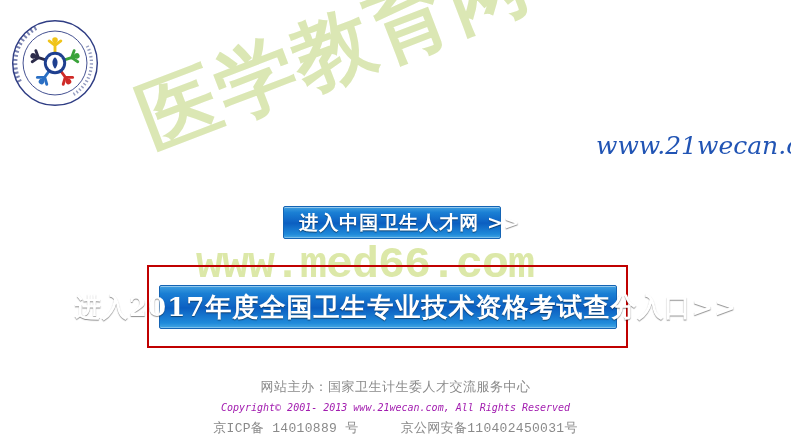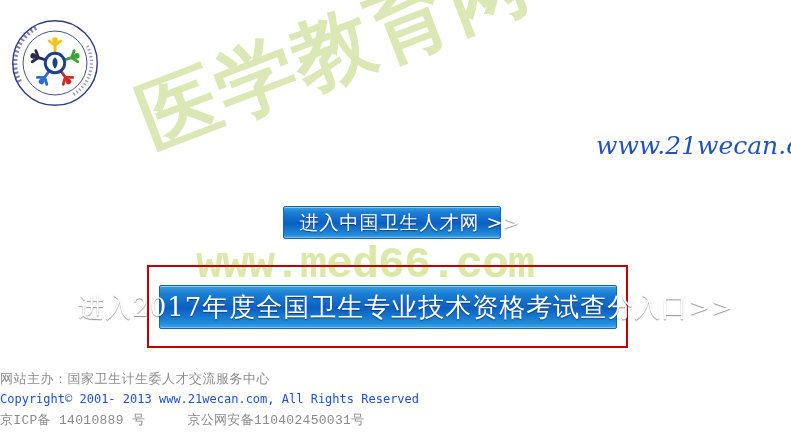--- a/index.html
+++ b/index.html
@@ -112,21 +112,21 @@
         #1a7fd4 18%,
         #0e63c4 48%,
         #0b5ec0 52%,
         #1f8ada 88%,
         #45a7e4 100%);
     box-shadow:
       inset 0 1px 0 rgba(255,255,255,0.45),
       inset 0 -1px 0 rgba(255,255,255,0.30);
     color: #ffffff;
     font-family: "DejaVu Serif", "Liberation Serif", serif;
-    font-weight: normal;
+    font-weight: bold;
     white-space: nowrap;
     text-shadow: 0 1px 1px rgba(0,0,0,0.45);
     cursor: pointer;
     padding-left: 36px;
   }
 
   .btn-primary {
     left: 283px;
     top: 206px;
     width: 218px;
@@ -154,37 +154,38 @@
     height: 44px;
     font-size: 26px;
     letter-spacing: 1px;
   }
 
   
   .footer {
     position: absolute;
     left: 0;
     right: 0;
-    top: 368px;
-    text-align: left;
+    top: 376px;
+    text-align: center;
     color: #8e8e8e;
   }
   .footer-line-1 {
     font-family: "DejaVu Sans", sans-serif;
     font-size: 13px;
     line-height: 21px;
     color: #8a8a8a;
     letter-spacing: 0.5px;
   }
   .footer-line-2 {
     font-family: "DejaVu Sans Mono", "Liberation Mono", monospace;
-    font-size: 12px;
+    font-size: 10px;
     line-height: 21px;
-    color: #1d4ed8;
+    color: #a21caf;
     letter-spacing: 0px;
+    font-style: italic;
   }
   .footer-line-3 {
     font-family: Liberation Mono, monospace;
     font-size: 13px;
     line-height: 21px;
     color: #8a8a8a;
     letter-spacing: 0.3px;
   }
   .footer-gap { display: inline-block; width: 26px; }
 </style>

